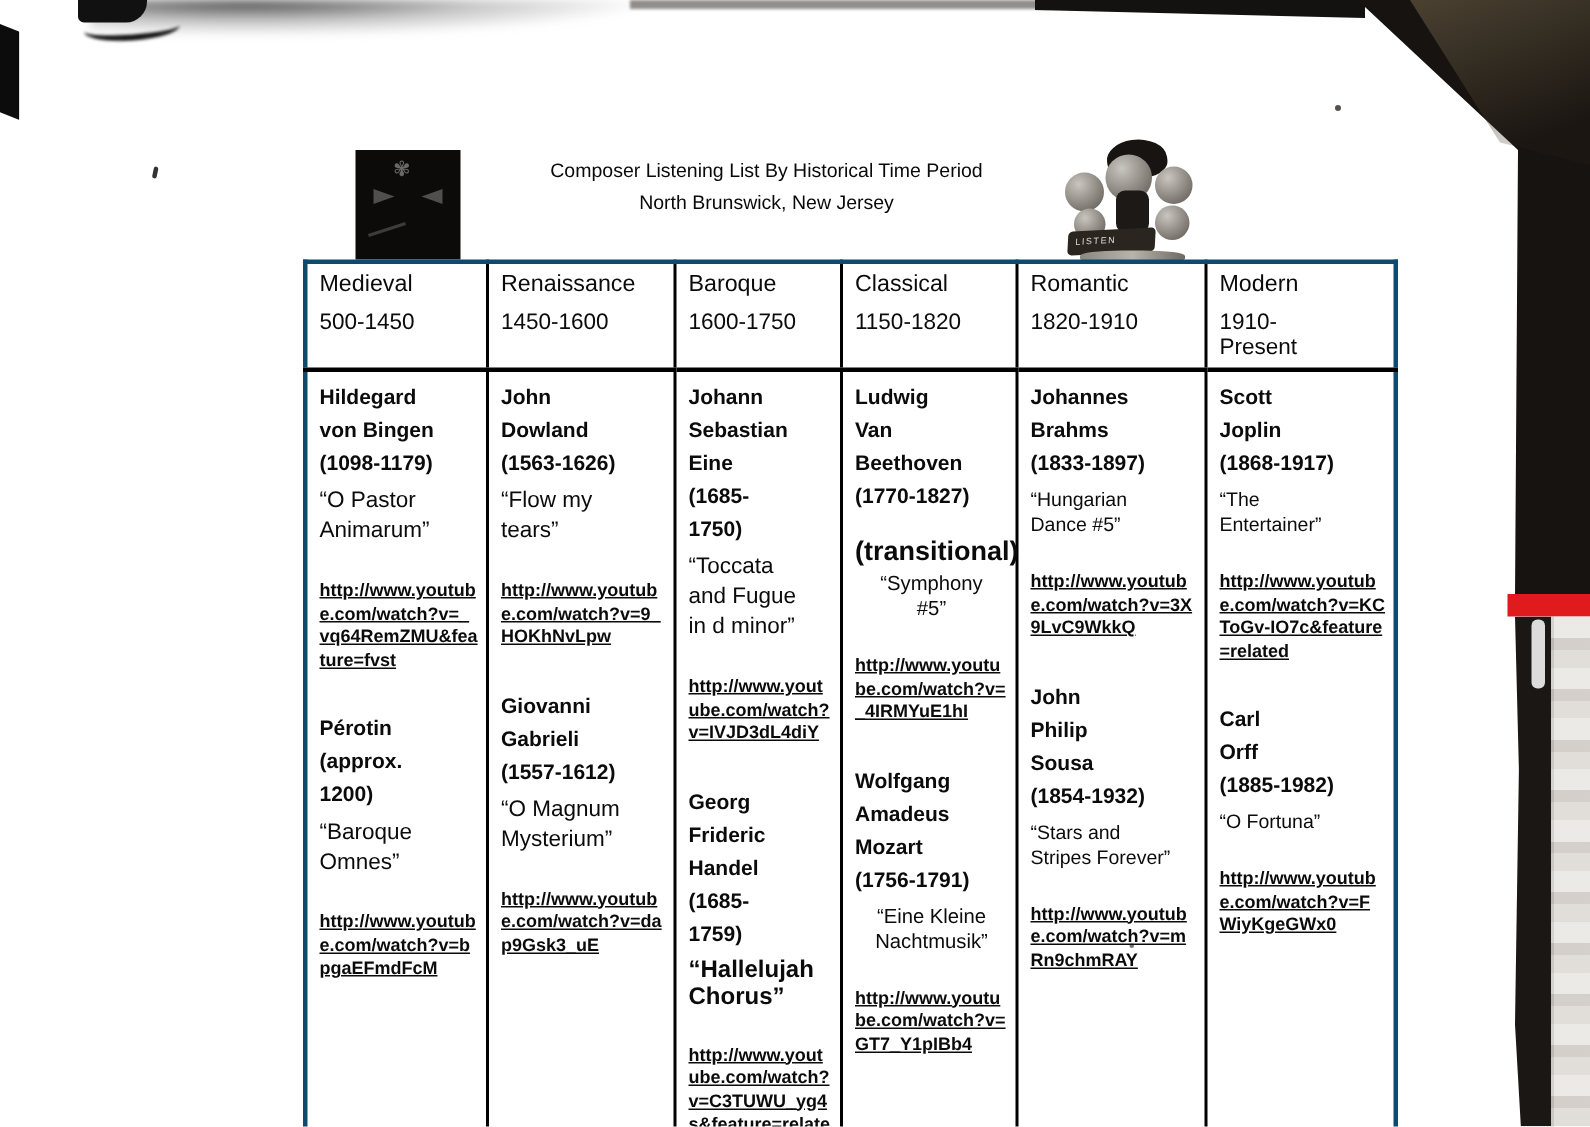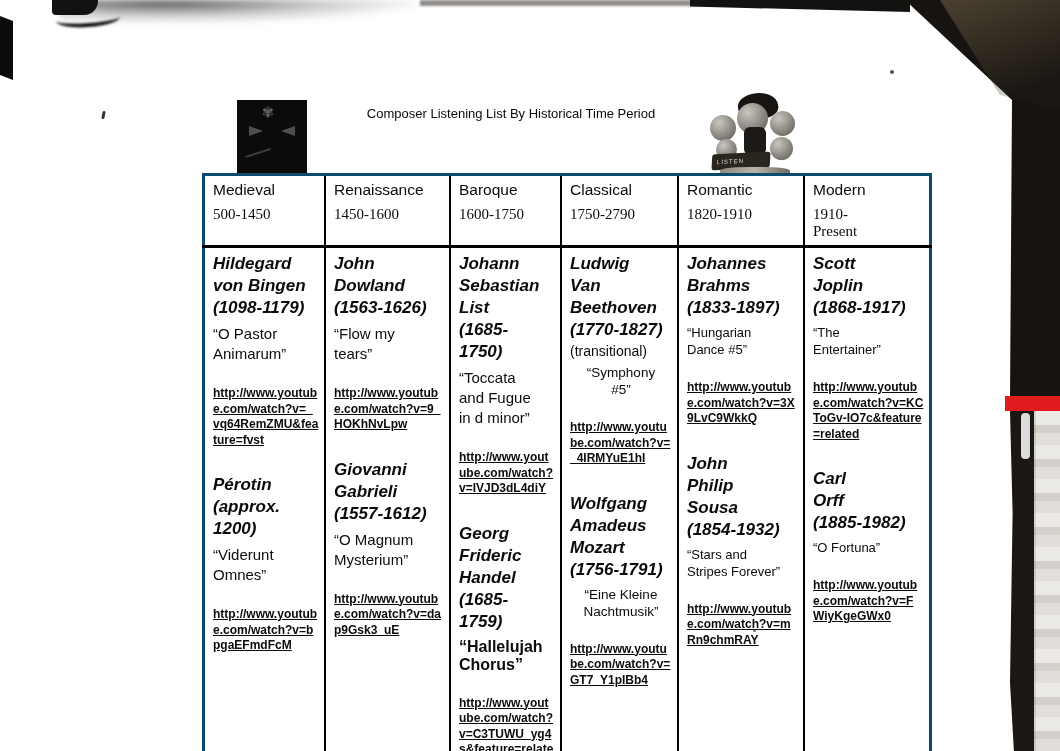--- a/index.html
+++ b/index.html
@@ -74,25 +74,25 @@
   th,td{border:2px solid #000;vertical-align:top;text-align:left;padding:5px 5px 5px 8px;}
   thead tr{height:66px;}
   th{border-bottom:3px solid #000;font-weight:normal;}
   th:nth-child(1){width:106px}
   th:nth-child(2){width:110px}
   th:nth-child(3){width:96px}
   th:nth-child(4){width:102px}
   th:nth-child(5){width:111px}
   th:nth-child(6){width:111px}
   .period{font-size:15.5px;}
-  .years{font-size:15px;margin-top:7px;white-space:pre-line;font-family:Liberation Serif, serif;}
+  .years{font-size:15px;margin-top:7px;white-space:pre-line;}
 
   .composer + .composer{margin-top:26px;}
-  .name,.dates{font-weight:bold;font-size:17px;line-height:22px;white-space:pre-line;font-style:italic;}
-  .note{font-weight:normal;font-size:14px;line-height:16px;margin-top:2px;}
+  .name,.dates{font-weight:bold;font-size:14px;line-height:22px;white-space:pre-line;}
+  .note{font-weight:bold;font-size:18px;line-height:16px;margin-top:18px;}
   .piece{font-size:15px;line-height:20px;margin-top:5px;white-space:pre-line;}
   .piece.bold{font-weight:bold;font-size:16px;line-height:18px;}
   td:nth-child(4) .piece{font-size:13.5px;line-height:17px;text-align:center;}
   td:nth-child(5) .piece,td:nth-child(6) .piece{font-size:13px;line-height:17px;}
   .url{font-size:12px;font-weight:bold;text-decoration:underline;line-height:15.5px;
     margin-top:22px;word-break:break-all;}
 </style>
 </head>
 <body>
 
@@ -114,20 +114,21 @@
 
 <div class="logo-left">
   <span class="g1">✾</span>
   <span class="g2"></span>
   <span class="g3"></span>
   <span class="g4"></span>
 </div>
 
 <div class="title-block">
   <div>Composer Listening List By Historical Time Period</div>
+  <div>North Brunswick, New Jersey</div>
 </div>
 
 <div class="clipart-right">
   <div class="blob"></div>
   <div class="head h1"></div>
   <div class="head h2"></div>
   <div class="head h3"></div>
   <div class="head h4"></div>
   <div class="head h5"></div>
   <div class="figure"></div>
@@ -146,21 +147,21 @@
           <th>
             <div class="period">Renaissance</div>
             <div class="years">1450-1600</div>
           </th>
           <th>
             <div class="period">Baroque</div>
             <div class="years">1600-1750</div>
           </th>
           <th>
             <div class="period">Classical</div>
-            <div class="years">1750-2790</div>
+            <div class="years">1150-1820</div>
           </th>
           <th>
             <div class="period">Romantic</div>
             <div class="years">1820-1910</div>
           </th>
           <th>
             <div class="period">Modern</div>
             <div class="years">1910-
 Present</div>
           </th>
@@ -174,21 +175,21 @@
 von Bingen</div>
               <div class="dates">(1098-1179)</div>
               <div class="piece">“O Pastor
 Animarum”</div>
               <div class="url">http://www.youtube.com/watch?v=_vq64RemZMU&amp;feature=fvst</div>
             </div>
             <div class="composer">
               <div class="name">Pérotin</div>
               <div class="dates">(approx.
 1200)</div>
-              <div class="piece">“Viderunt
+              <div class="piece">“Baroque
 Omnes”</div>
               <div class="url">http://www.youtube.com/watch?v=bpgaEFmdFcM</div>
             </div>
           </td>
           <td>
             <div class="composer">
               <div class="name">John
 Dowland</div>
               <div class="dates">(1563-1626)</div>
               <div class="piece">“Flow my
@@ -201,21 +202,21 @@
               <div class="dates">(1557-1612)</div>
               <div class="piece">“O Magnum
 Mysterium”</div>
               <div class="url">http://www.youtube.com/watch?v=dap9Gsk3_uE</div>
             </div>
           </td>
           <td>
             <div class="composer">
               <div class="name">Johann
 Sebastian
-List</div>
+Eine</div>
               <div class="dates">(1685-
 1750)</div>
               <div class="piece">“Toccata
 and Fugue
 in d minor”</div>
               <div class="url">http://www.youtube.com/watch?v=IVJD3dL4diY</div>
             </div>
             <div class="composer">
               <div class="name">Georg
 Frideric

